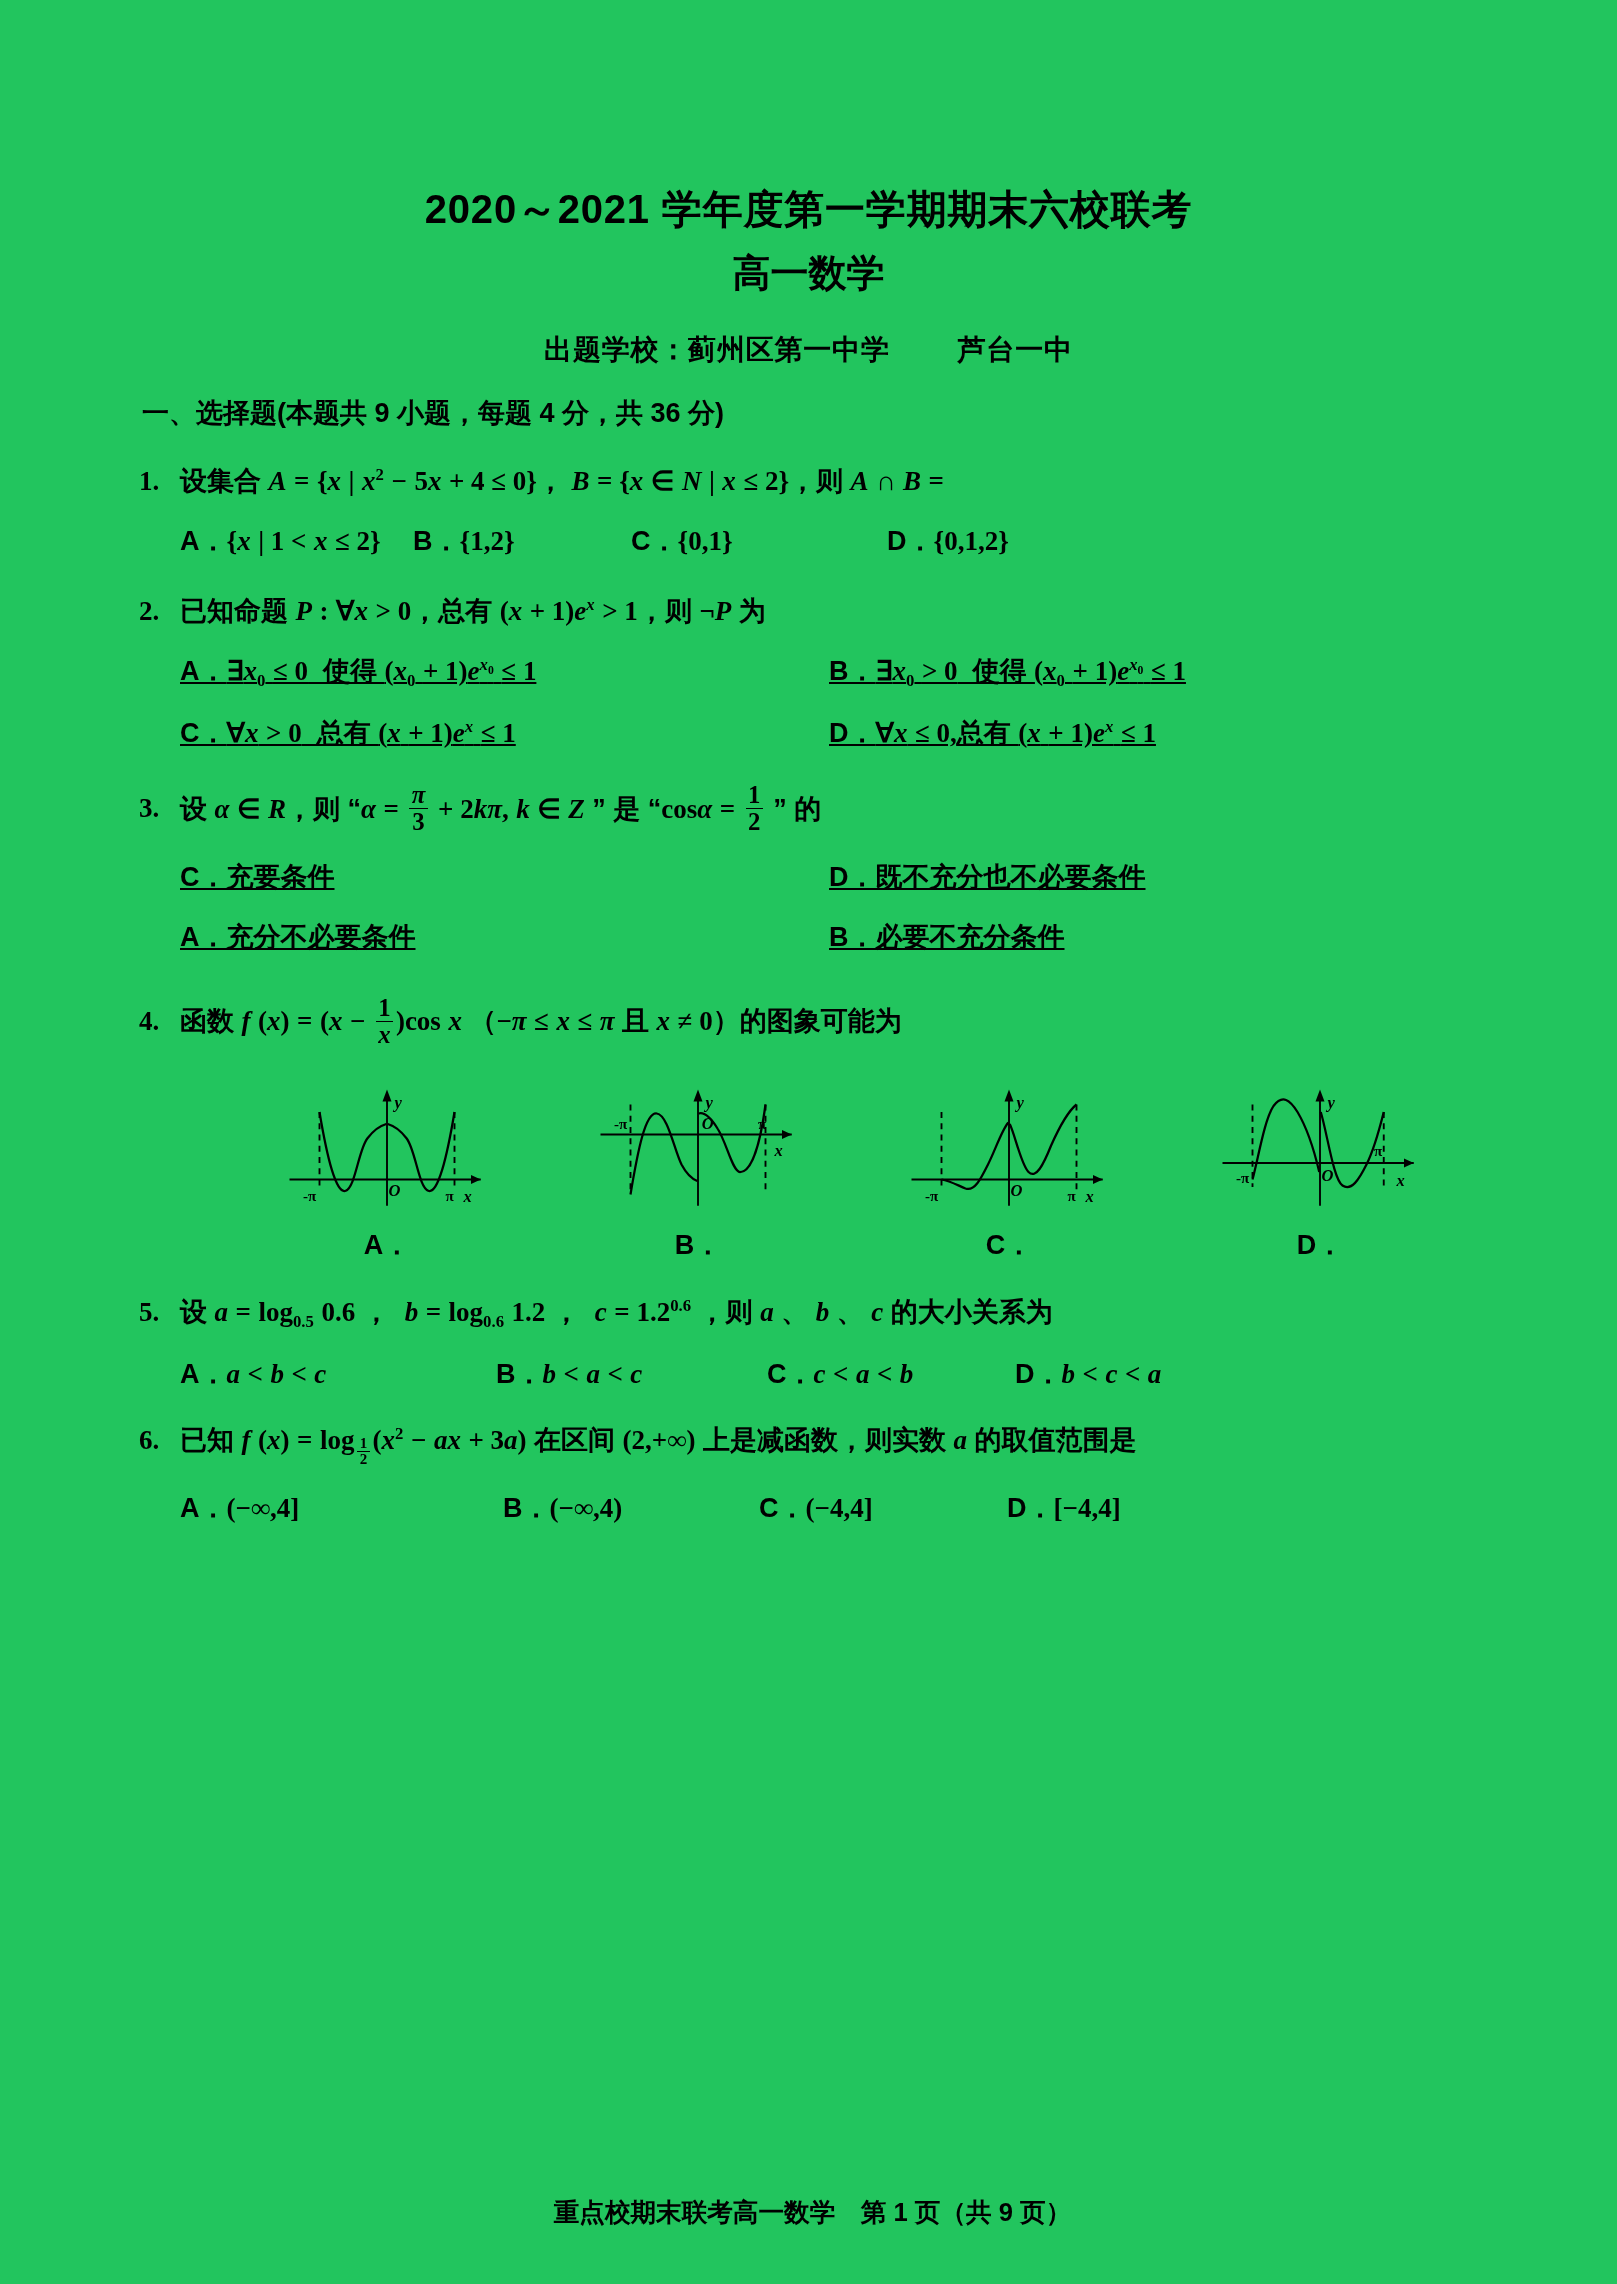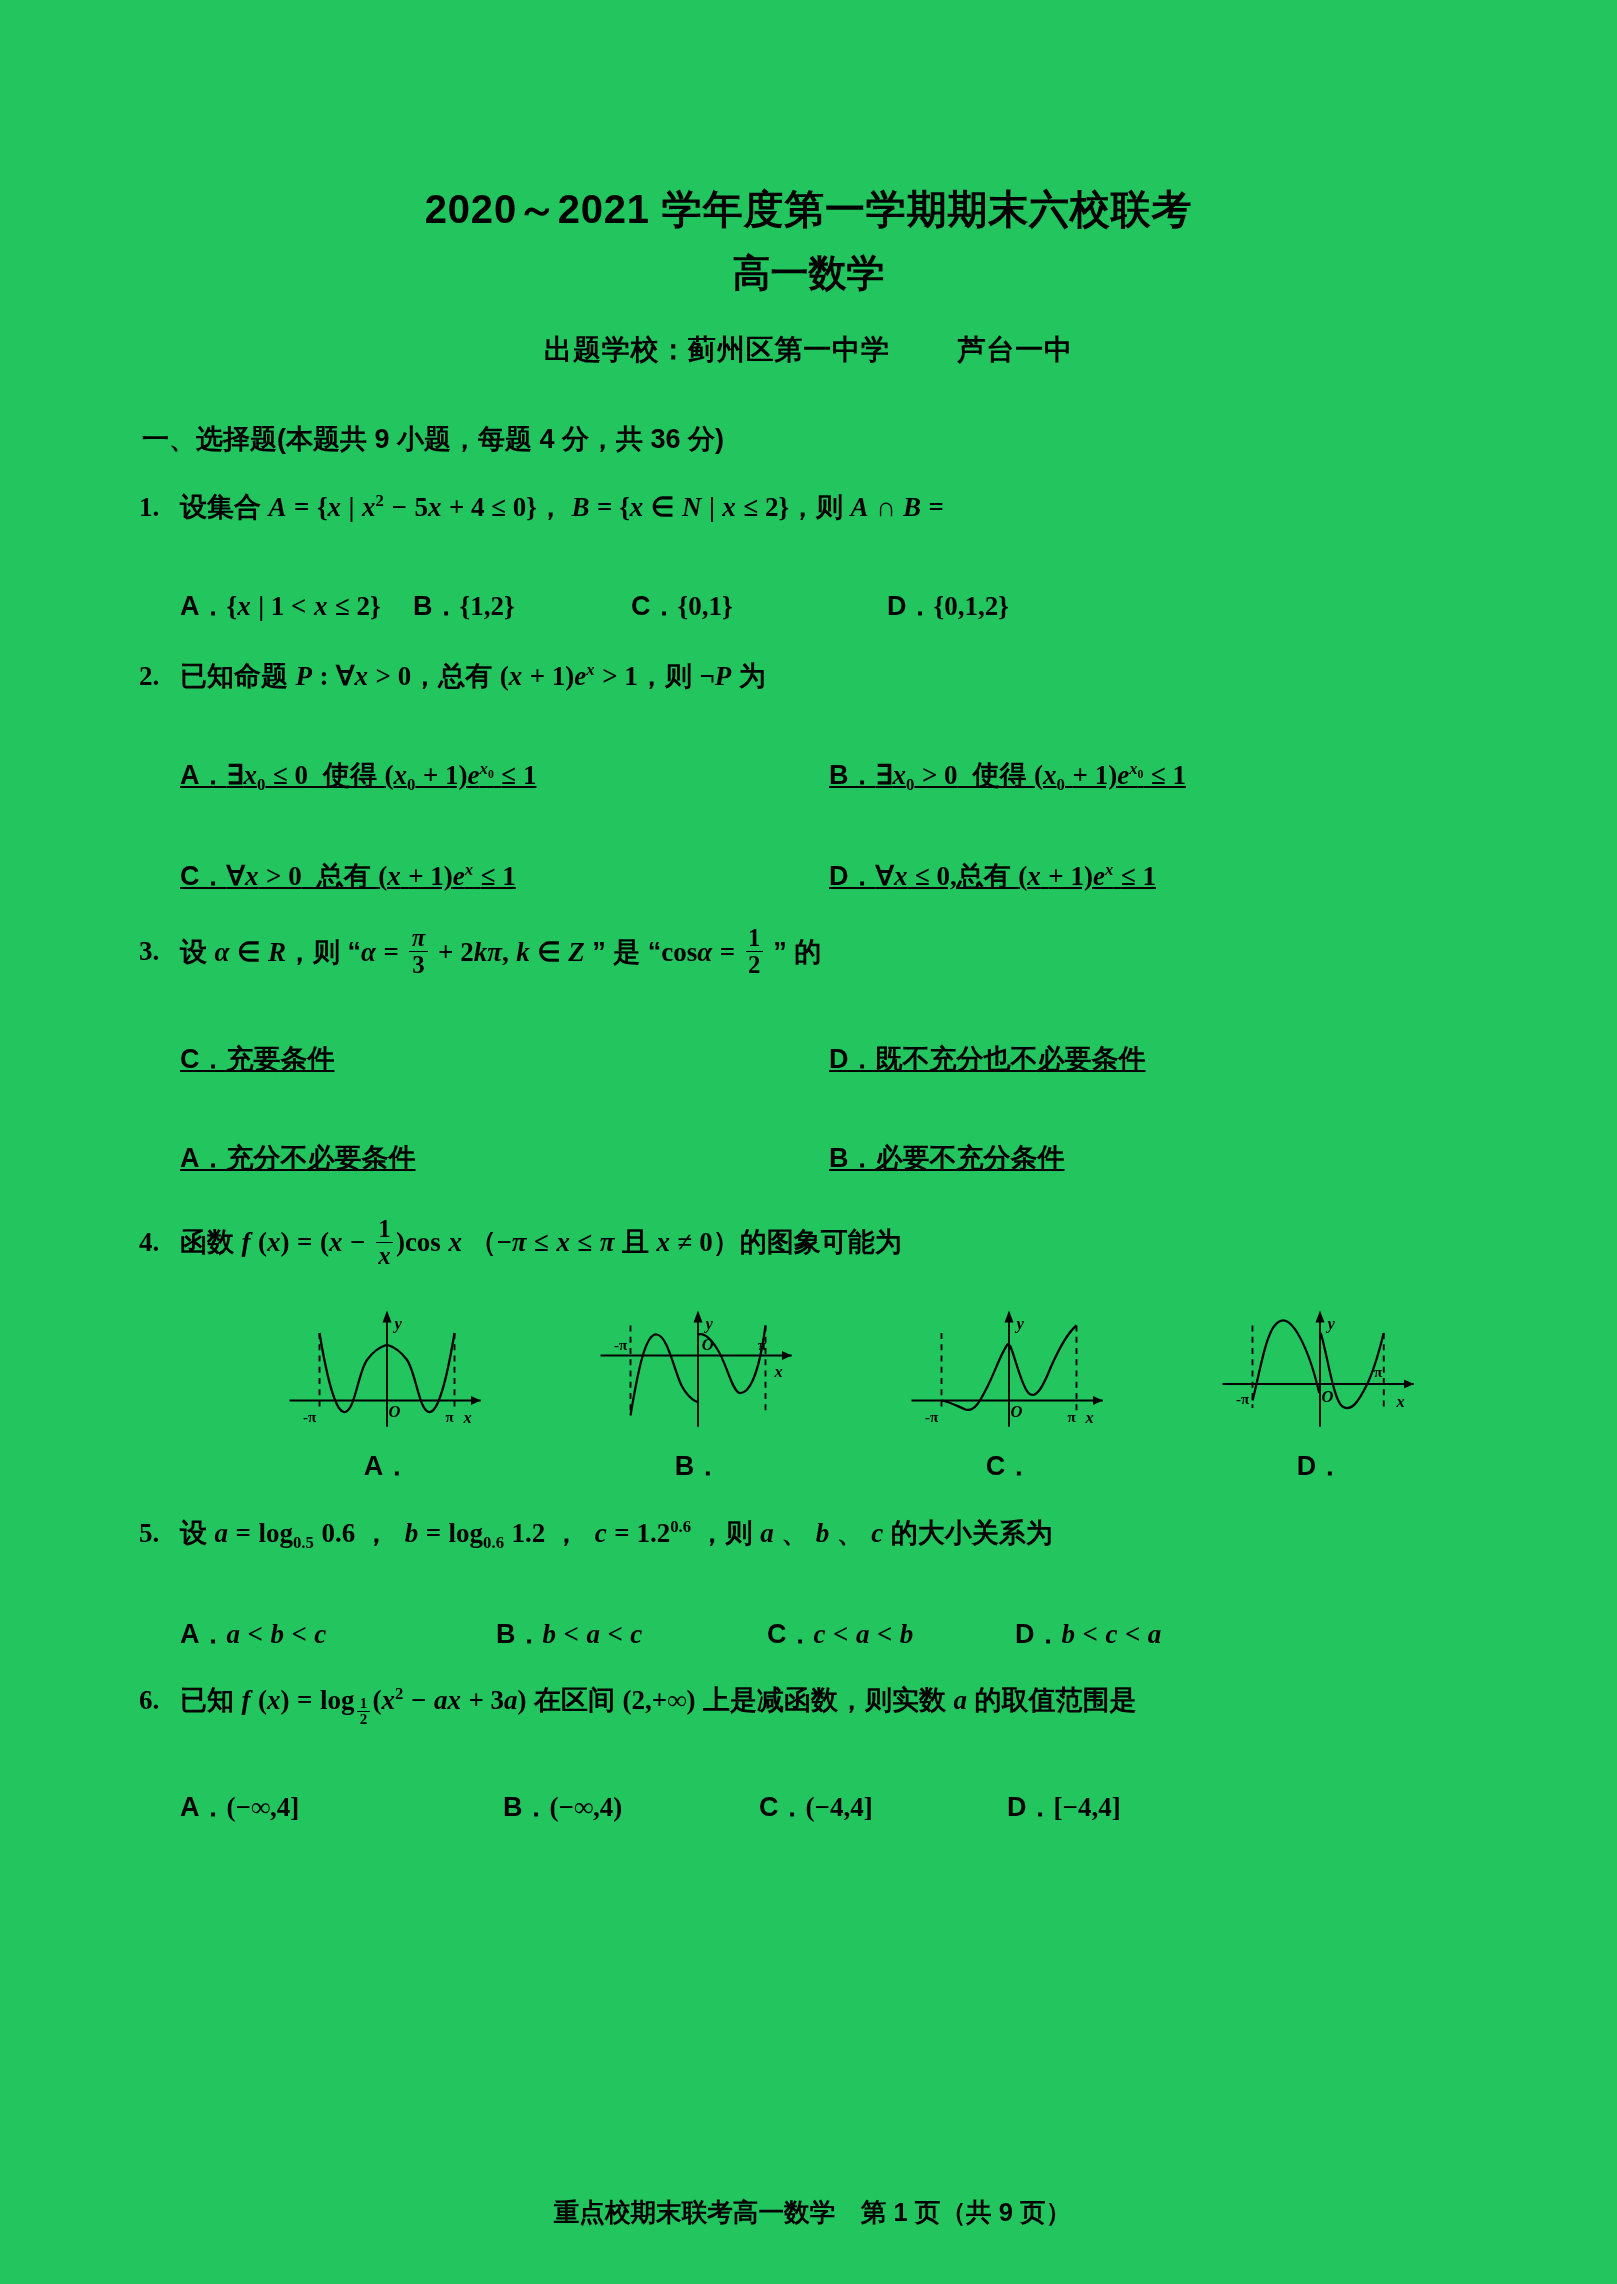--- a/index.html
+++ b/index.html
@@ -45,21 +45,21 @@
     letter-spacing: 0.8px;
   }
   .title-school .gap {
     display: inline-block;
     width: 68px;
   }
   .section-head {
     font-family: "Liberation Sans", sans-serif;
     font-weight: bold;
     font-size: 27px;
-    margin-top: 52px;
+    margin-top: 26px;
     margin-left: 3px;
   }
   .q {
     margin-top: 30px;
     font-size: 27px;
     line-height: 1.5;
     position: relative;
   }
   .q-line {
     display: flex;
@@ -91,21 +91,20 @@
   .opts {
     margin-top: 19.6px;
     display: flex;
     font-family: "Liberation Sans", sans-serif;
     font-weight: bold;
     font-size: 27px;
     padding-left: 41px;
   }
   .opt {
     white-space: nowrap;
-    margin-top: 39px;
   }
   .opts-2col .opt {
     width: 50%;
     text-decoration: underline;
   }
   sup.s {
     font-size: 0.62em;
     vertical-align: super;
     font-family: "Liberation Serif", serif;
     font-style: italic;

